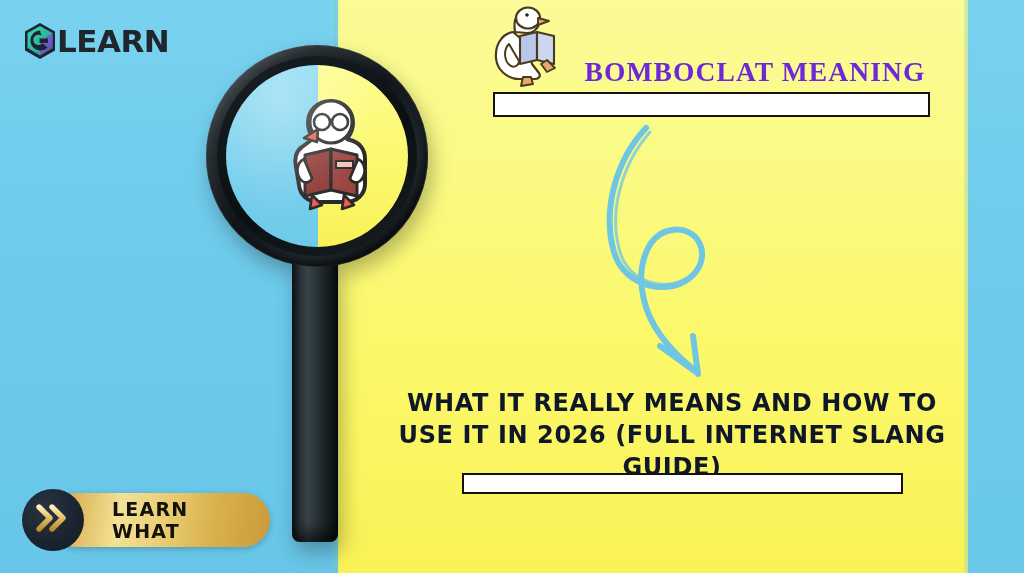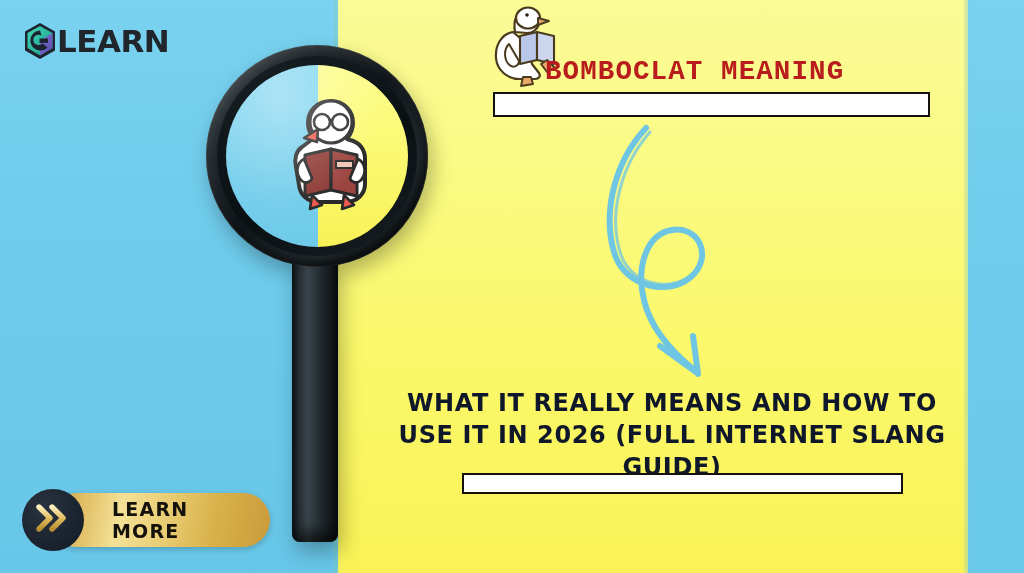--- a/index.html
+++ b/index.html
@@ -107,27 +107,27 @@
   }
 
   
   .goose-top{
     position:absolute;left:487px;top:2px;width:72px;height:86px;
   }
 
   
   .title-main{
     position:absolute;left:545px;top:56px;width:420px;
-    font-family:Liberation Mono, monospace;
+    font-family:Liberation Serif, serif;
     font-weight:bold;
     font-size:27.5px;
     letter-spacing:1.1px;
-    color:#b91c1c;
+    color:#6d28d9;
     white-space:nowrap;
-    text-align:left;
+    text-align:center;
   }
   .bar-top{
     position:absolute;left:493px;top:92px;width:437px;height:25px;
     background:#ffffff;
     border:2.5px solid #15120e;
     box-sizing:border-box;
   }
 
   .title-sub{
     position:absolute;left:376px;top:387px;width:592px;
@@ -304,21 +304,21 @@
         <path d="M105 218 L110 256"></path>
       </g>
     </svg>
   </span>
 
   <div class="title-sub">WHAT IT REALLY MEANS AND HOW TO USE IT IN 2026 (FULL INTERNET SLANG GUIDE)</div>
   <div class="bar-bottom"></div>
 
   <div class="cta">
     <div class="cta-pill"></div>
-    <div class="cta-label">LEARN MORE</div>
+    <div class="cta-label">LEARN WHAT</div>
     <div class="cta-circle">
       <span>
         <svg width="34" height="28" viewBox="0 0 34 28">
           <defs>
             <linearGradient id="chg" x1="0" y1="0" x2="0" y2="1">
               <stop offset="0" stop-color="#fdf0bc"></stop>
               <stop offset="0.5" stop-color="#e2bf63"></stop>
               <stop offset="1" stop-color="#b98f31"></stop>
             </linearGradient>
           </defs>

